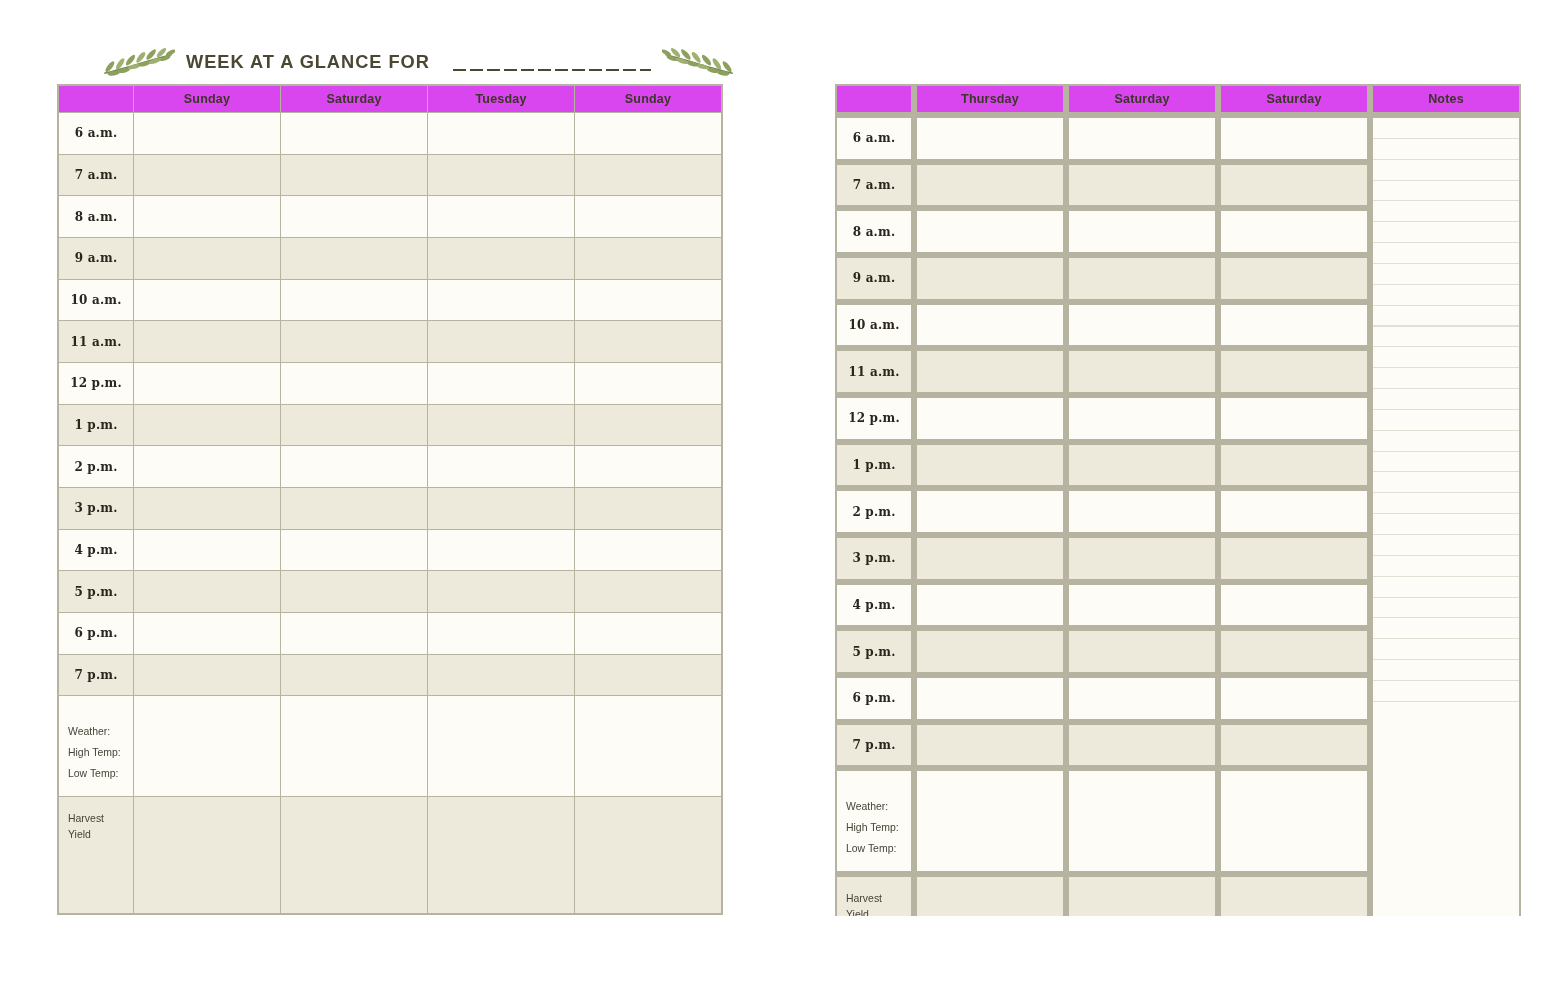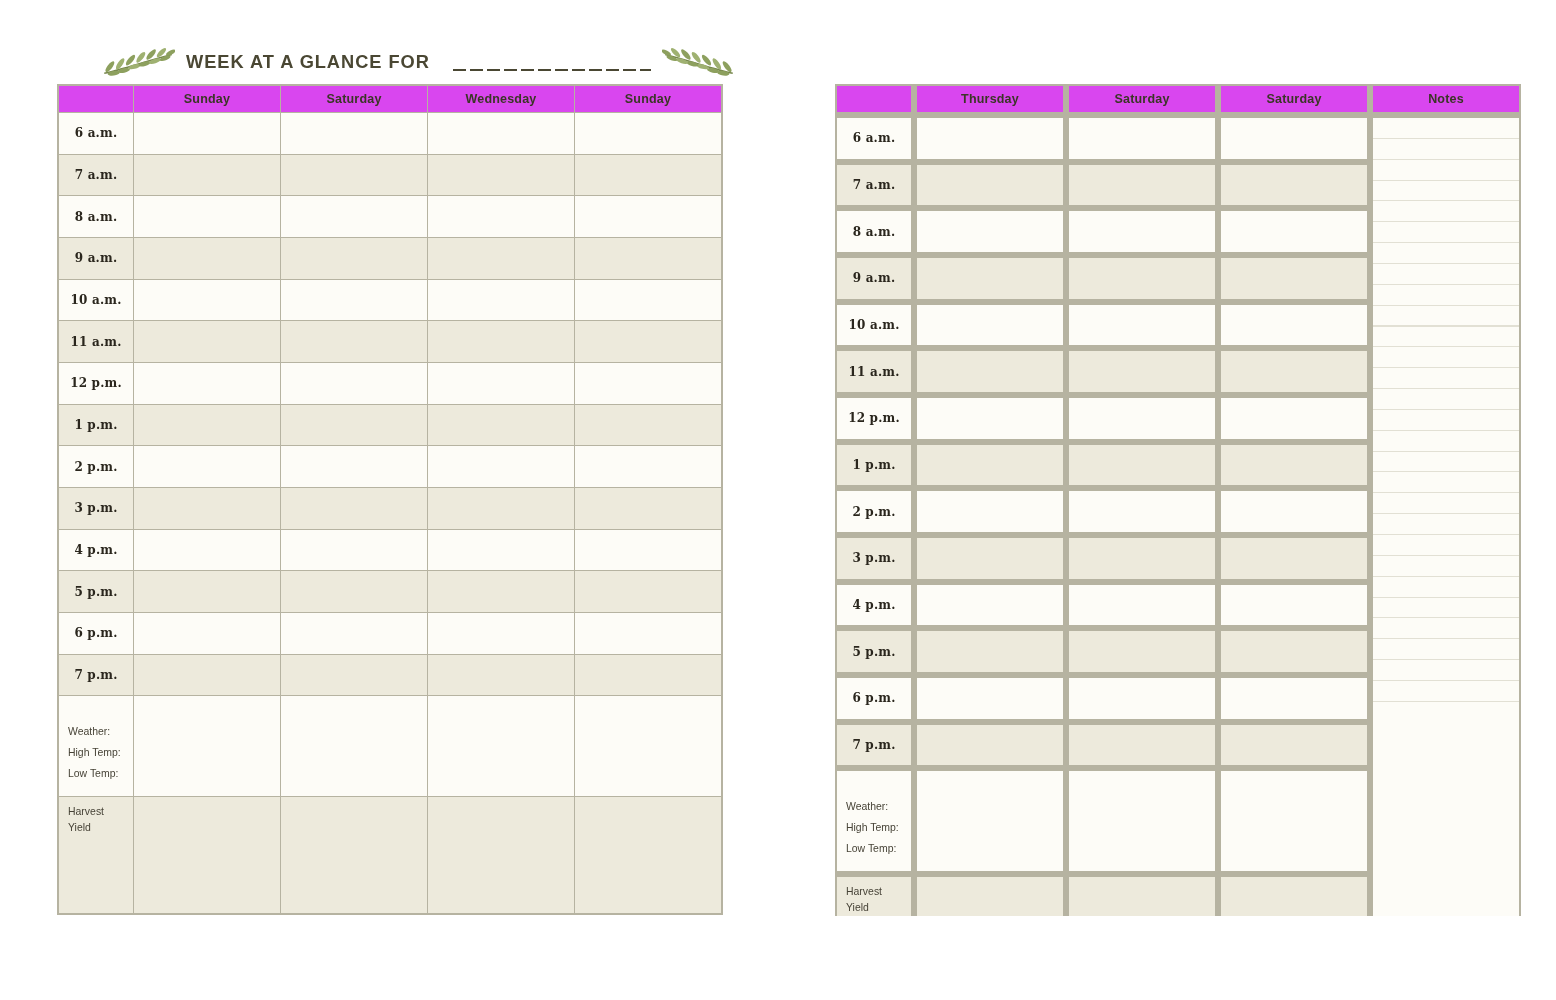--- a/index.html
+++ b/index.html
@@ -54,21 +54,21 @@
     font-family:"DejaVu Serif", serif;font-weight:bold;
     font-size:12px;color:#2a261d;letter-spacing:.2px;
   }
   .weather-labels{
     display:flex;flex-direction:column;justify-content:space-evenly;
     padding:20px 4px 8px 9px;box-sizing:border-box;
     font-size:11px;color:#474337;
   }
   .weather-labels span{display:block;transform:scaleX(.95);transform-origin:left center;}
   .harvest-labels{
-    padding:6px 4px 0 9px;box-sizing:border-box;
+    padding:13px 4px 0 9px;box-sizing:border-box;
     font-size:11px;line-height:16px;color:#474337;
   }
   .harvest-labels span{display:block;transform:scaleX(.95);transform-origin:left center;}
 
   .notes-cell{
     grid-column:5;grid-row:2 / 18;
     background-color:#fdfcf7;
     background-image:repeating-linear-gradient(to bottom,transparent 0 19.8px,#e2e0d4 19.8px 20.85px);
     background-size:100% 584px;
     background-repeat:no-repeat;
@@ -127,21 +127,21 @@
         <ellipse cx="68" cy="12" rx="6" ry="2.3" transform="rotate(-20 68 12)"></ellipse>
         <ellipse cx="74" cy="6" rx="5.5" ry="2.2" transform="rotate(-28 74 6)"></ellipse>
       </g>
     </svg>
   </div>
 
   <div class="week-table" id="table-left">
       <div class="cell olive th"></div>
       <div class="cell olive th">Sunday</div>
       <div class="cell olive th">Saturday</div>
-      <div class="cell olive th">Wednesday</div>
+      <div class="cell olive th">Tuesday</div>
       <div class="cell olive th">Sunday</div>
       <div class="cell time ">6 a.m.</div>
       <div class="cell "></div>
       <div class="cell "></div>
       <div class="cell "></div>
       <div class="cell "></div>
       <div class="cell time beige">7 a.m.</div>
       <div class="cell beige"></div>
       <div class="cell beige"></div>
       <div class="cell beige"></div>

